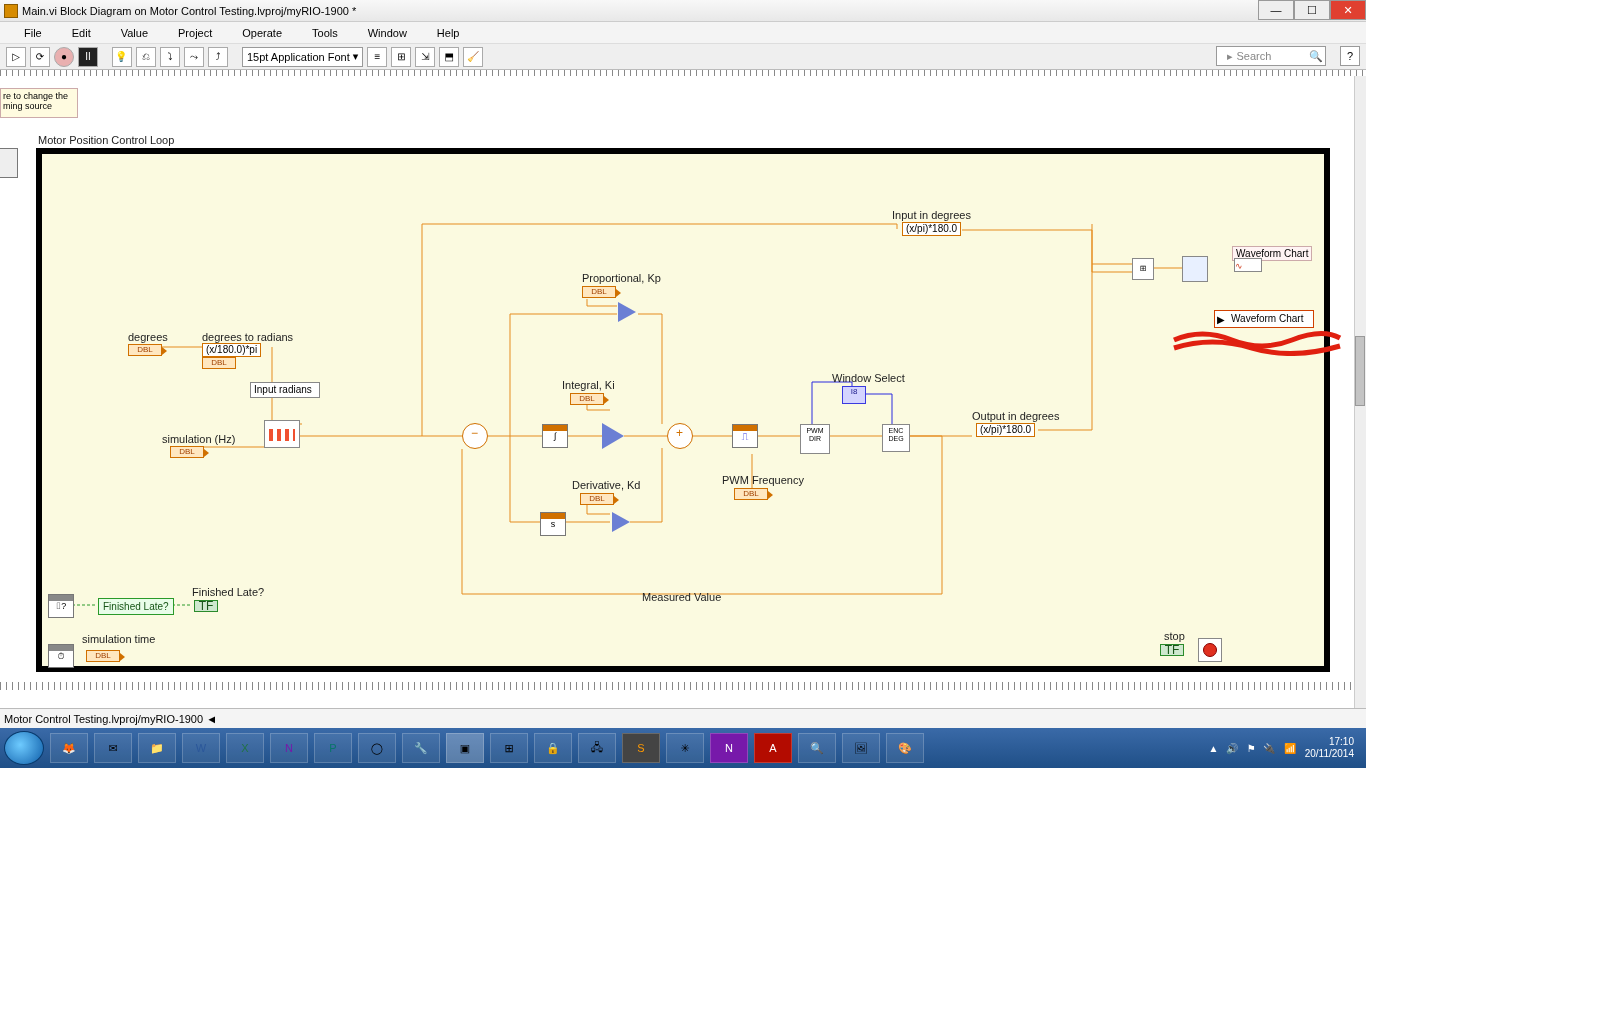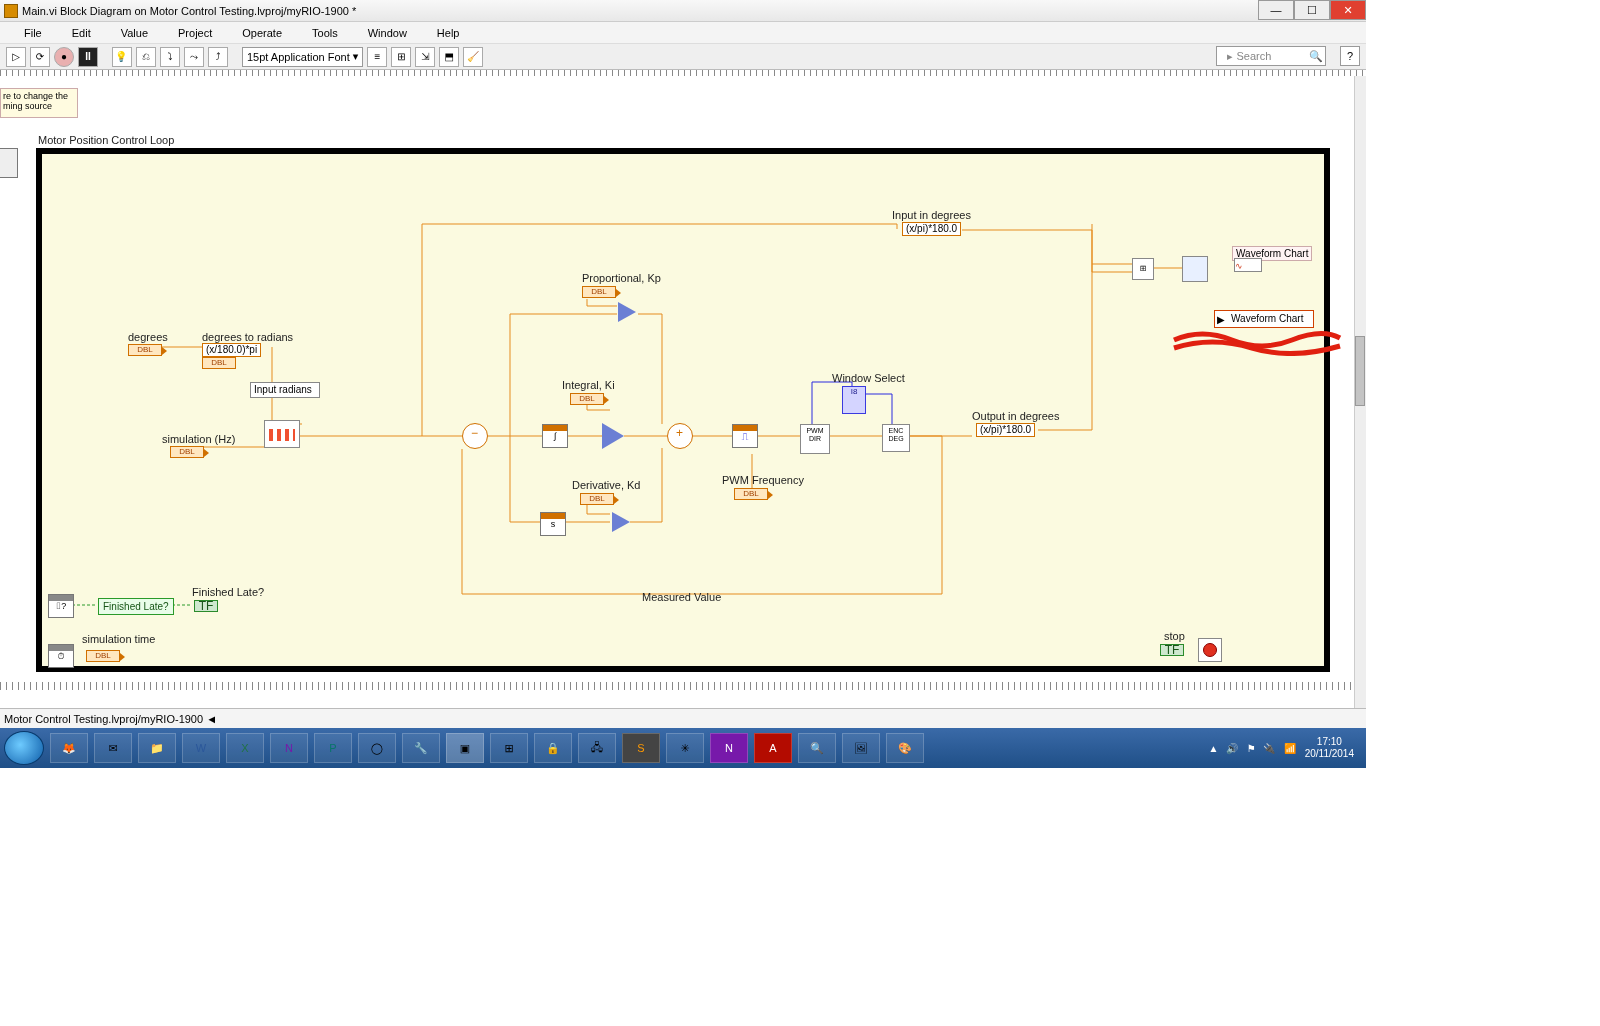--- a/index.html
+++ b/index.html
@@ -31,37 +31,37 @@
   .wavegen{ position:absolute;width:36px;height:28px;border:1px solid #888;background:#fff;}
   .wavegen::after{content:"";position:absolute;left:4px;right:4px;top:8px;height:12px;background:repeating-linear-gradient(90deg,#f05030 0 4px,transparent 4px 8px);}
   .circle{ position:absolute;width:26px;height:26px;border:1px solid #d07000;border-radius:50%;background:#fff;}
   .sumM::before{content:"−";position:absolute;left:8px;top:2px;font-size:12px;color:#d07000;}
   .sumP::before{content:"+";position:absolute;left:8px;top:2px;font-size:12px;color:#d07000;}
   .tri{ position:absolute;width:0;height:0;border-top:13px solid transparent;border-bottom:13px solid transparent;border-left:22px solid #6b7fd4;}
   .tri.small{border-top:10px solid transparent;border-bottom:10px solid transparent;border-left:18px solid #6b7fd4;}
   .smallnode{ position:absolute;width:26px;height:24px;border:1px solid #777;background:#fff;}
   .smallnode .hdr{height:6px;background:#d07000;}
   .tf{ position:absolute;width:24px;height:12px;border:1px solid #2a8a2a;background:#cfe8cf;font-size:12px;color:#195519;text-align:center;line-height:10px;}
-  .i8{ position:absolute;width:24px;height:28px;border:1px solid #3a3adf;background:#d4d4ff;font-size:8px;color:#1a1a8a;text-align:center;line-height:10px;}
+  .i8{ position:absolute;width:24px;height:18px;border:1px solid #3a3adf;background:#d4d4ff;font-size:8px;color:#1a1a8a;text-align:center;line-height:10px;}
   .finishedbtn{ position:absolute;border:1px solid #2a9a2a;background:#e9fde9;padding:2px 4px;font-size:10px;color:#165516;}
   .stopnode{ position:absolute;width:24px;height:24px;border:1px solid #888;background:#fff;display:flex;align-items:center;justify-content:center;}
   .stopnode::after{content:"";width:12px;height:12px;border-radius:50%;background:#e03020;border:1px solid #800;}
   .wfclabel{ position:absolute;border:1px solid #caa;background:#fff4f4;font-size:10px;padding:1px 3px;}
   .redscrib{ position:absolute;pointer-events:none;}
   svg.wires{ position:absolute;top:0;left:0;width:100%;height:100%;pointer-events:none;}
   .owire{ stroke:#e58b1f;stroke-width:1;fill:none;}
   .bwire{ stroke:#2a2adf;stroke-width:1;fill:none;}
   .gwire{ stroke:#2a9a2a;stroke-width:1;stroke-dasharray:3 2;fill:none;}
   .statusbottom{ position:absolute;bottom:40px;left:0;right:0;height:20px;border-top:1px solid #bbb;background:#f4f4f4;display:flex;align-items:center;padding:0 4px;}
   .taskbar{ position:absolute;bottom:0;left:0;right:0;height:40px;background:linear-gradient(#3a6aa8,#1f4f87);display:flex;align-items:center;padding:0 4px;gap:6px;}
   .start{ width:40px;height:34px;border-radius:50%;background:radial-gradient(circle at 40% 40%,#6ecbff,#0d5ca8);border:1px solid #083a6d;}
   .tbicon{ width:38px;height:30px;border:1px solid rgba(255,255,255,0.2);display:flex;align-items:center;justify-content:center;background:rgba(255,255,255,0.08);}
   .tbicon.active{ background:rgba(255,255,255,0.25);}
   .tray{ margin-left:auto;color:#fff;font-size:10px;display:flex;align-items:center;gap:8px;padding-right:8px;}
-  .clock{ text-align:center;line-height:12px;}
+  .clock{ text-align:right;line-height:12px;}
   .scrollv{ position:absolute;right:0;top:76px;bottom:60px;width:12px;background:#eee;border-left:1px solid #ccc;}
   .scrollthumb{ position:absolute;right:1px;width:10px;background:#c4c4c4;border:1px solid #999;}
 </style>
 </head>
 <body>
 
 <div class="titlebar">
   <div class="icon"></div>
   <span>Main.vi Block Diagram on Motor Control Testing.lvproj/myRIO-1900 *</span>
   <div class="winbtns">
@@ -79,21 +79,21 @@
   <span>Operate</span>
   <span>Tools</span>
   <span>Window</span>
   <span>Help</span>
 </div>
 
 <div class="toolbar">
   <div class="tbtn">▷</div>
   <div class="tbtn">⟳</div>
   <div class="tbtn" style="border-radius:50%;background:#e9b0b0">●</div>
-  <div class="tbtn" style="background:#222;color:#fff;font-weight:bold;">II</div>
+  <div class="tbtn" style="background:#222;color:#fff;">II</div>
   <div style="width:6px"></div>
   <div class="tbtn">💡</div>
   <div class="tbtn">⎌</div>
   <div class="tbtn">⤵</div>
   <div class="tbtn">⤳</div>
   <div class="tbtn">⤴</div>
   <div style="width:6px"></div>
   <div class="fontsel"><span>15pt Application Font</span>&nbsp;▾</div>
   <div class="tbtn">≡</div>
   <div class="tbtn">⊞</div>

